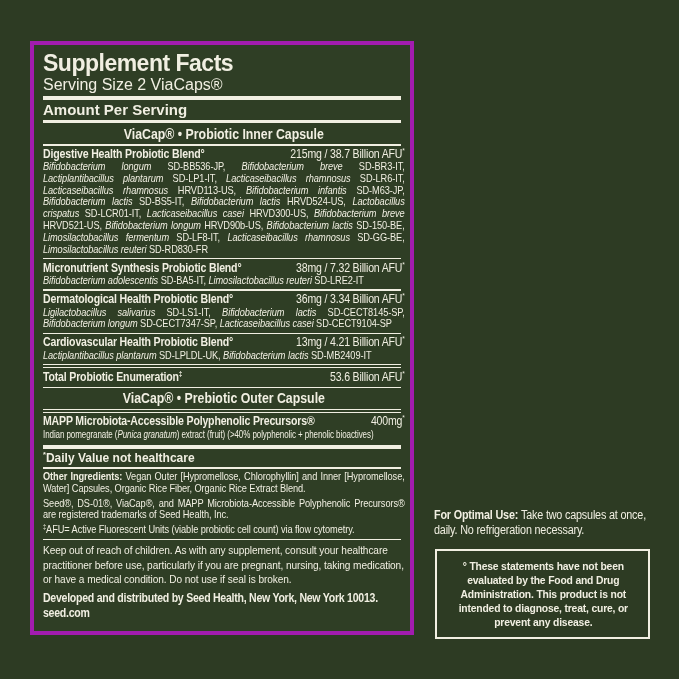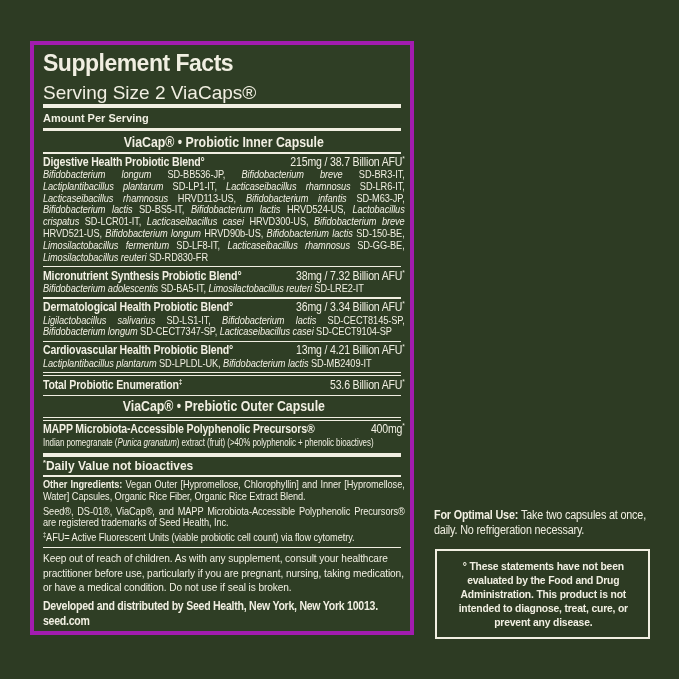--- a/index.html
+++ b/index.html
@@ -17,28 +17,28 @@
     width:384px;height:594px;
     border:4px solid #a21caf;
     box-sizing:border-box;
     padding:6px 9px 6px 9px;
     overflow:hidden;
     background:#2f3e25;
   }
   h1.sf-title{
     margin:0;font-size:23px;line-height:24px;font-weight:bold;letter-spacing:-0.5px;
   }
-  .serving{font-size:19px;line-height:15px;margin-top:10px;}
+  .serving{font-size:16px;line-height:15px;margin-top:2px;}
   .bar{background:#f1efe2;}
   .bar4{height:4px;margin:4px 0 3px 0;}
   .bar3{height:3px;margin:3px 0 3px 0;}
   .bar2{height:1.5px;margin:2px 0 2px 0;}
   .rule{height:1.2px;background:#f1efe2;margin:2.5px 0 2.5px 0;}
   .ruledbl{height:4px;border-top:1.2px solid #f1efe2;border-bottom:1.2px solid #f1efe2;margin:2.5px 0 2.5px 0;box-sizing:border-box;}
-  .aps{font-size:11px;line-height:14px;font-weight:bold;}
+  .aps{font-size:15px;line-height:14px;font-weight:bold;}
   .chead{font-size:14px;line-height:16px;font-weight:bold;text-align:center;margin:1px 0 1px 0;}
   
   .cond{transform:scaleX(0.88);transform-origin:0 0;width:411px;}
   .cond80{transform:scaleX(0.80);transform-origin:0 0;width:452px;}
   .cond92{transform:scaleX(0.88);transform-origin:0 0;width:411px;}
   .brow{display:flex;justify-content:space-between;align-items:baseline;font-size:12px;line-height:13.5px;}
   .bname{font-weight:bold;letter-spacing:-0.2px;}
   .bamt{letter-spacing:-0.2px;white-space:nowrap;}
   sup{font-size:62%;vertical-align:super;line-height:0;}
   p.strains{
@@ -123,21 +123,21 @@
   <div class="chead cond">ViaCap® • Prebiotic Outer Capsule</div>
   <div class="ruledbl"></div>
 
   <div class="brow cond">
     <span class="bname">MAPP Microbiota-Accessible Polyphenolic Precursors®</span>
     <span class="bamt"><span>400mg</span><sup>*</sup></span>
   </div>
   <p class="desc cond80" id="mapp-desc"><span>Indian pomegranate (</span><i>Punica granatum</i><span>) extract (fruit) (&gt;40% polyphenolic + phenolic bioactives)</span></p>
 
   <div class="bar bar4"></div>
-  <div class="dv"><sup>*</sup><span>Daily Value not bioactives</span></div>
+  <div class="dv"><sup>*</sup><span>Daily Value not healthcare</span></div>
   <div class="rule"></div>
 
   <p class="foot just cond"><b>Other Ingredients: </b><span>Vegan Outer [Hypromellose, Chlorophyllin] and Inner [Hypromellose, Water] Capsules, Organic Rice Fiber, Organic Rice Extract Blend.</span></p>
   <p class="foot just cond">Seed®, DS-01®, ViaCap®, and MAPP Microbiota-Accessible Polyphenolic Precursors® are registered trademarks of Seed Health, Inc.</p>
   <p class="foot cond"><sup>‡</sup><span>AFU= Active Fluorescent Units (viable probiotic cell count) via flow cytometry.</span></p>
 
   <div class="rule"></div>
   <p class="warning cond92">Keep out of reach of children. As with any supplement, consult your healthcare practitioner before use, particularly if you are pregnant, nursing, taking medication, or have a medical condition.  Do not use if seal is broken.</p>
   <p class="distrib cond92">Developed and distributed by Seed Health, New York, New York 10013.
 seed.com</p>

